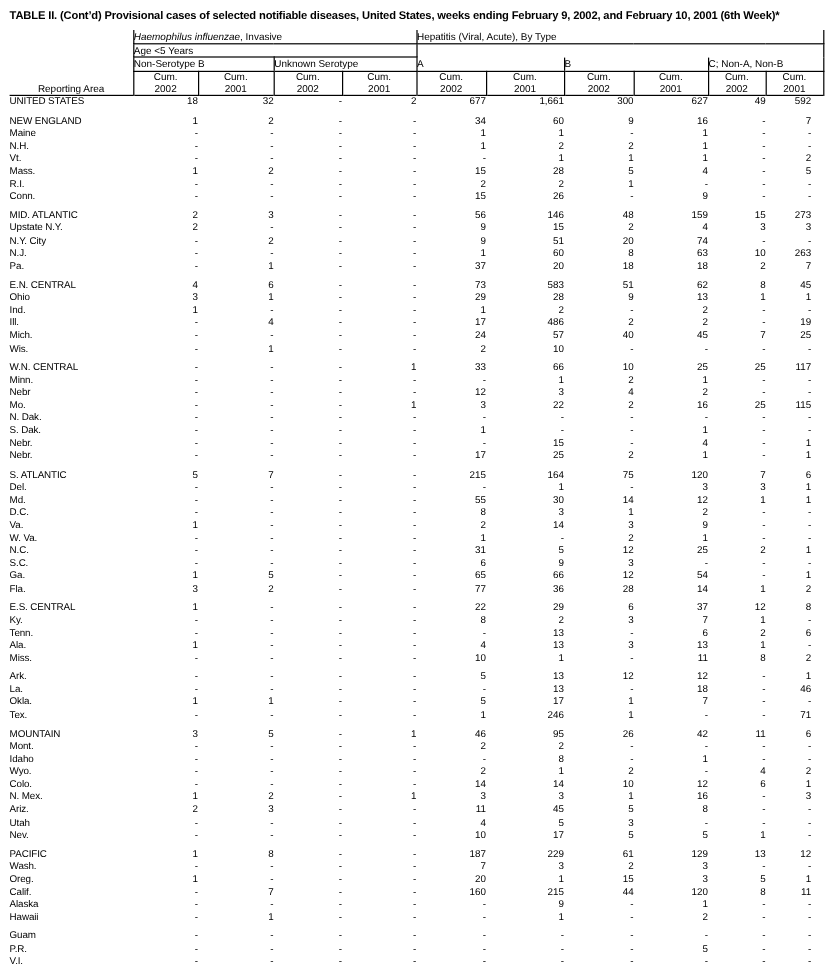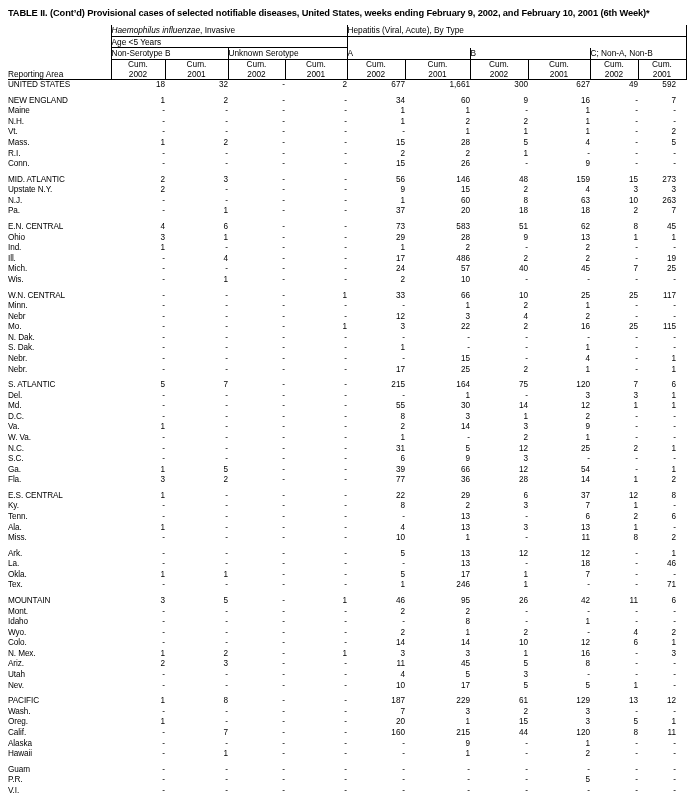--- a/index.html
+++ b/index.html
@@ -55,21 +55,21 @@
     padding: 1px 0 1.5px 0;
   }
   .hd-span {
     border-bottom: 1px solid #000;
   }
   .vl { border-left: 1px solid #000; }
   .vr { border-right: 1px solid #000; }
   .rule-bot { border-bottom: 1px solid #000; }
 
   .hd-area {
-    text-align: left;
+    text-align: center;
     vertical-align: bottom;
     font-weight: bold;
     font-size: 8.3px;
     padding-left: 1px;
     padding-bottom: 1.5px;
   }
   .hd-cum {
     font-size: 8.3px;
     font-weight: bold;
     text-align: center;
@@ -291,20 +291,33 @@
           <td class="num">-</td>
           <td class="num">-</td>
           <td class="num">9</td>
           <td class="num">15</td>
           <td class="num">2</td>
           <td class="num">4</td>
           <td class="num">3</td>
           <td class="num last">3</td>
         </tr>
         <tr class="drow">
+          <td class="area">N.Y. City</td>
+          <td class="num">-</td>
+          <td class="num">2</td>
+          <td class="num">-</td>
+          <td class="num">-</td>
+          <td class="num">9</td>
+          <td class="num">51</td>
+          <td class="num">20</td>
+          <td class="num">74</td>
+          <td class="num">-</td>
+          <td class="num last">-</td>
+        </tr>
+        <tr class="drow">
           <td class="area">N.J.</td>
           <td class="num">-</td>
           <td class="num">-</td>
           <td class="num">-</td>
           <td class="num">-</td>
           <td class="num">1</td>
           <td class="num">60</td>
           <td class="num">8</td>
           <td class="num">63</td>
           <td class="num">10</td>
@@ -617,21 +630,21 @@
           <td class="num">-</td>
           <td class="num">-</td>
           <td class="num last">-</td>
         </tr>
         <tr class="drow">
           <td class="area">Ga.</td>
           <td class="num">1</td>
           <td class="num">5</td>
           <td class="num">-</td>
           <td class="num">-</td>
-          <td class="num">39</td>
+          <td class="num">65</td>
           <td class="num">66</td>
           <td class="num">12</td>
           <td class="num">54</td>
           <td class="num">-</td>
           <td class="num last">1</td>
         </tr>
         <tr class="drow">
           <td class="area">Fla.</td>
           <td class="num">3</td>
           <td class="num">2</td>

